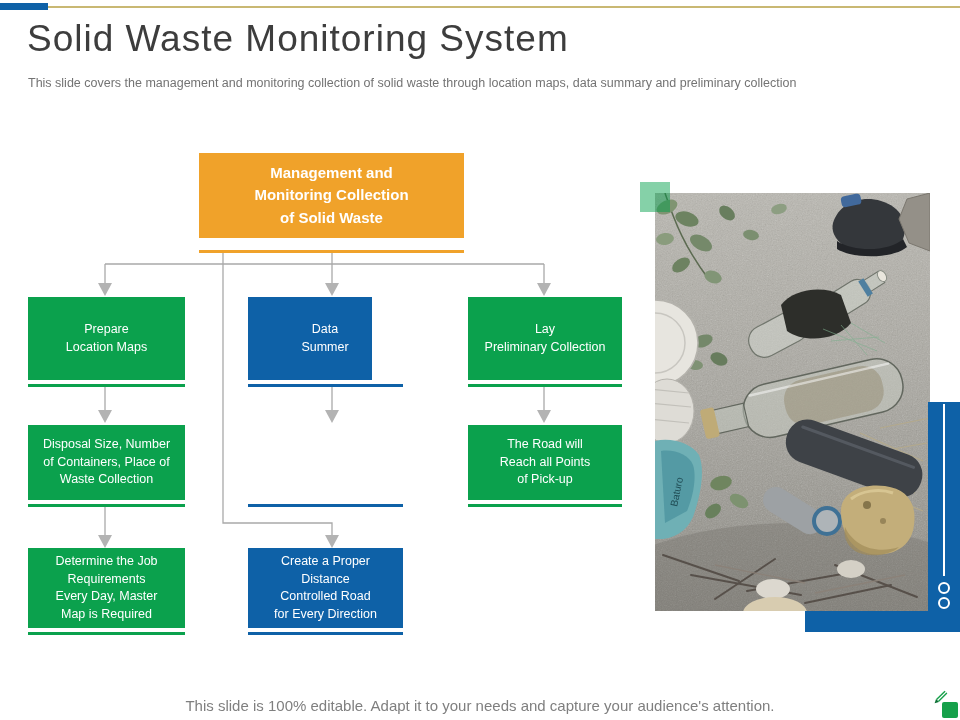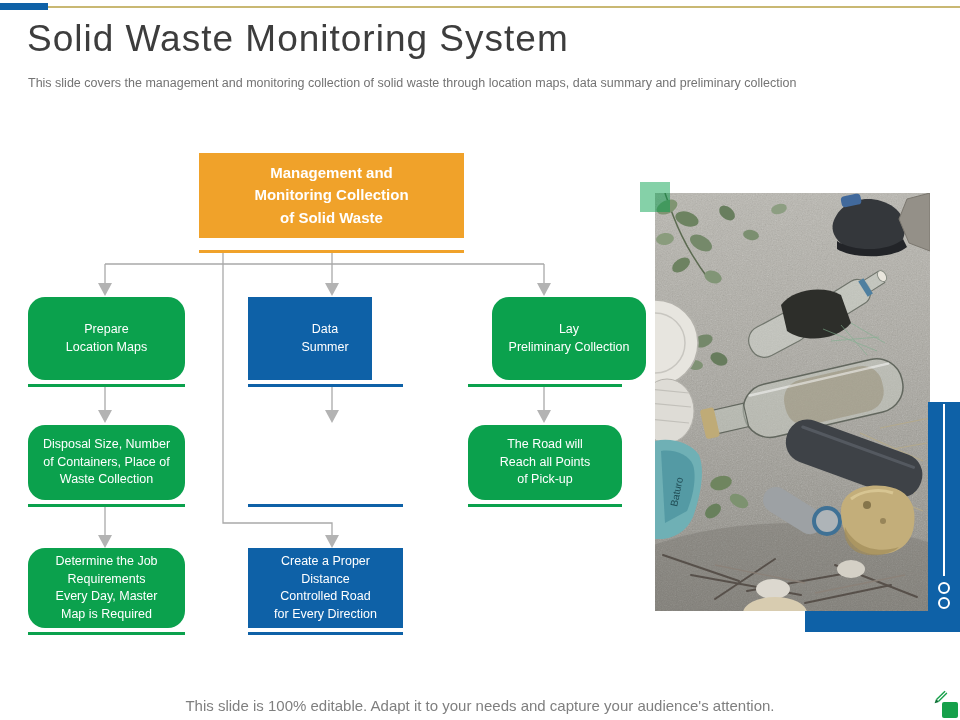--- a/index.html
+++ b/index.html
@@ -16,21 +16,21 @@
   }
   .subtitle { position:absolute; left:28px; top:76px; font-size:12.5px; color:#737373; }
 
   .connector-layer { position:absolute; left:0; top:0; width:960px; height:720px; z-index:1; pointer-events:none; }
 
   .node {
     position:absolute; display:flex; align-items:center; justify-content:center;
     text-align:center; color:#ffffff; font-size:12.5px; line-height:1.4;
     white-space:pre-line; z-index:2; padding:2px 6px; box-sizing:border-box;
   }
-  .node.green { background:#0ba14d;border-radius:17px; }
+  .node.green { background:#0ba14d; }
   .node.blue  { background:#0e61a7; }
   .node.root  { background:#f0a22a; font-weight:bold; font-size:15px; line-height:1.5; }
   .underline { position:absolute; height:3px; z-index:2; }
   .underline.green { background:#0ba14d; }
   .underline.blue  { background:#0e61a7; }
   .underline.orange{ background:#f0a22a; }
 
   .photo { position:absolute; left:655px; top:193px; width:275px; height:418px; z-index:1; }
   .photo svg { display:block; width:100%; height:100%; }
   .green-overlay-square {
@@ -90,21 +90,21 @@
   <div class="underline orange" style="left:199px; top:250px; width:265px;"></div>
 
   <div class="node green" style="left:28px; top:297px; width:157px; height:83px;">Prepare
 Location Maps</div>
   <div class="underline green" style="left:28px; top:384px; width:157px;"></div>
 
   <div class="node blue" style="left:248px; top:297px; width:124px; height:83px;padding-left:36px;">Data
 Summer</div>
   <div class="underline blue" style="left:248px; top:384px; width:155px;"></div>
 
-  <div class="node green" style="left:468px; top:297px; width:154px; height:83px;margin-left:24px;">Lay
+  <div class="node green" style="left:468px; top:297px; width:154px; height:83px;">Lay
 Preliminary Collection</div>
   <div class="underline green" style="left:468px; top:384px; width:154px;"></div>
 
   <div class="node green" style="left:28px; top:425px; width:157px; height:75px;">Disposal Size, Number
 of Containers, Place of
 Waste Collection</div>
   <div class="underline green" style="left:28px; top:504px; width:157px;"></div>
 
   <div class="underline blue" style="left:248px; top:504px; width:155px;"></div>
 

